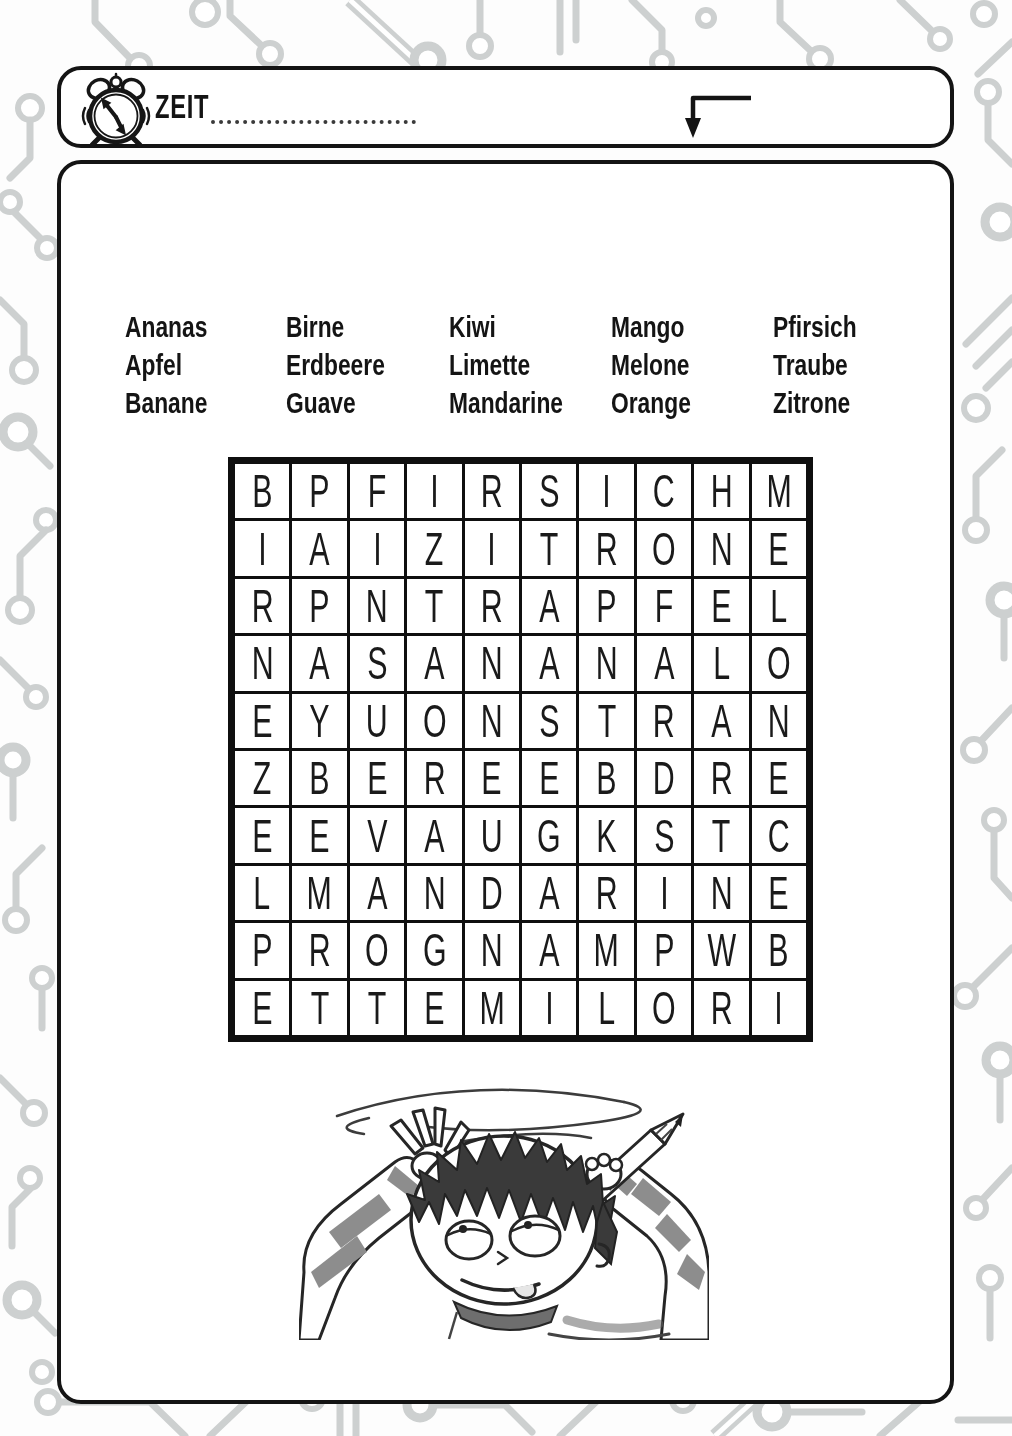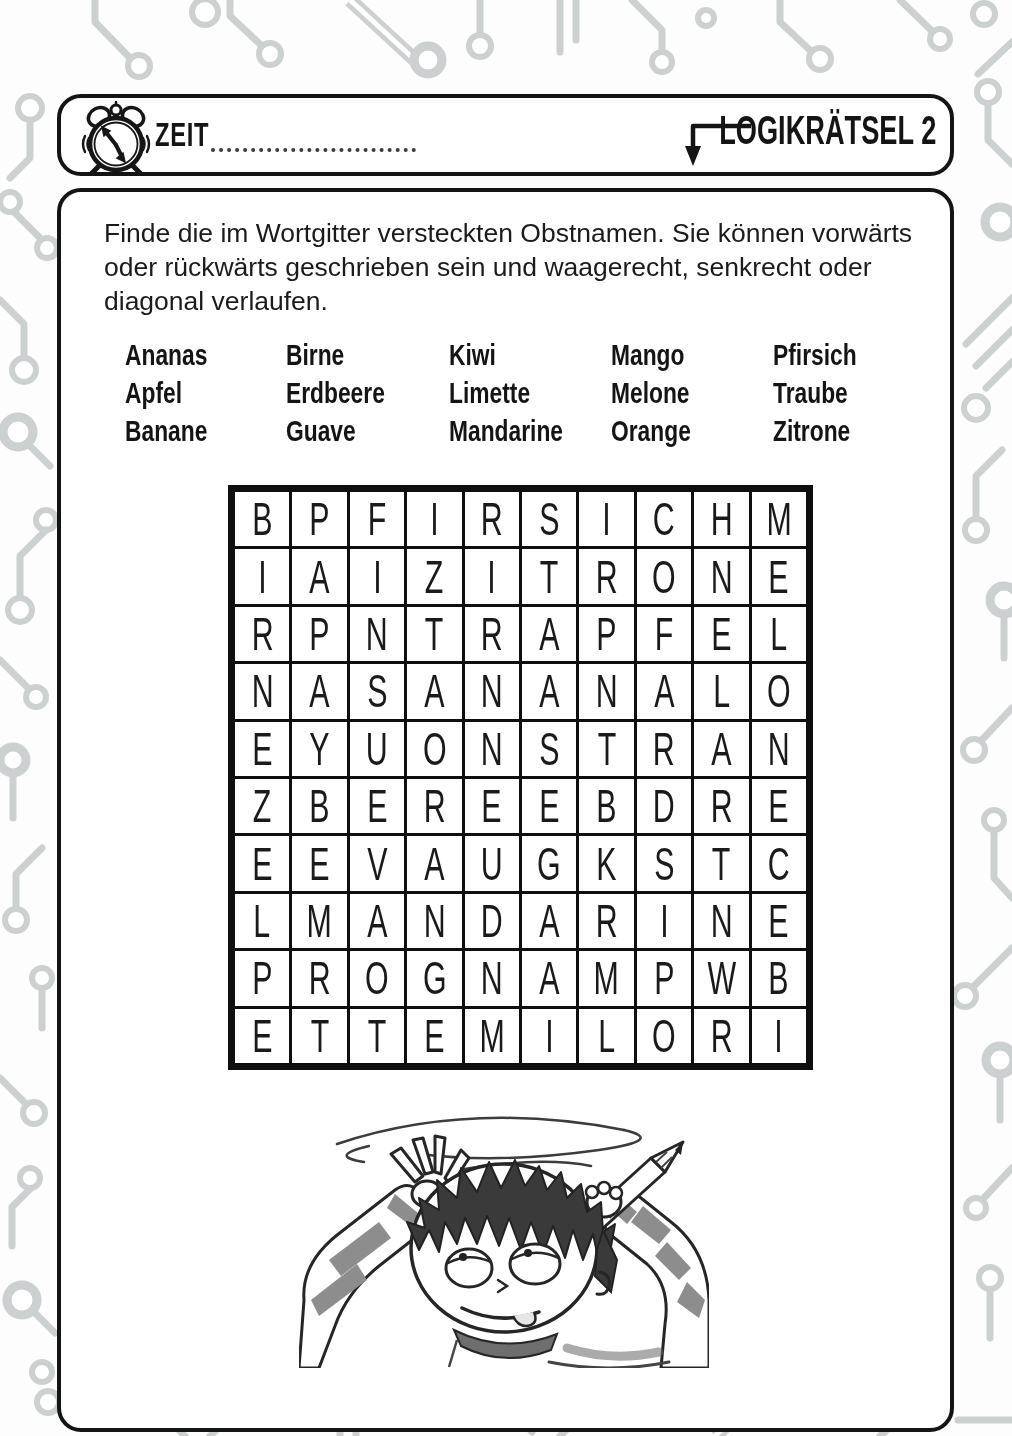--- a/index.html
+++ b/index.html
@@ -15,21 +15,21 @@
   
   svg.circuit-bg{position:absolute;inset:0;z-index:0;}
   .tr{stroke:var(--circuit);stroke-width:7;fill:none;stroke-linejoin:round;stroke-linecap:round;}
   .tr2{stroke:var(--circuit);stroke-width:14;fill:none;stroke-linejoin:round;}
   .trw{stroke:#fff;stroke-width:5;fill:none;stroke-linejoin:round;}
   .ring{stroke:var(--circuit);stroke-width:6;fill:#fff;}
   .ring2{stroke-width:9;}
 
   
   .framed{position:absolute;background:var(--paper);border:4px solid var(--ink);
-    border-radius:24px;z-index:2;margin-top:28px;}
+    border-radius:24px;z-index:2;}
   .header-box{left:57px;top:66px;width:897px;height:82px;}
   .main-box{left:57px;top:160px;width:897px;height:1244px;}
 
   
   .clock-icon{position:absolute;left:20px;top:2px;}
   .zeit-label{position:absolute;left:94px;top:18px;font-size:33px;font-weight:700;
     letter-spacing:1px;white-space:nowrap;}
   .zeit-label .cnd{display:inline-block;transform:scaleX(0.72);transform-origin:left center;}
   .answer-line{position:absolute;left:150px;top:24px;width:205px;height:30px;
     border-bottom:4px dotted #3a3a3a;}
@@ -180,27 +180,23 @@
       </g>
     </svg>
     <div class="zeit-label">
       <span class="cnd">ZEIT</span>
     </div>
     <div class="answer-line"></div>
     <svg class="title-arrow" width="80" height="52" viewBox="0 0 80 52">
       <path d="M78,8 H20 V28" stroke="#141414" stroke-width="4.5" fill="none" stroke-linejoin="round"></path>
       <polygon points="12,28 28,28 20,48" fill="#141414"></polygon>
     </svg>
-    <div class="page-title">
-      <span class="cnd">LOGIKRÄTSEL 2</span>
-    </div>
   </div>
 
   <div class="framed main-box">
-    <p class="instructions">Finde die im Wortgitter versteckten Obstnamen. Sie können vorwärts oder rückwärts geschrieben sein und waagerecht, senkrecht oder diagonal verlaufen.</p>
 
     <div id="word-list">
         <span class="word">Ananas</span>
         <span class="word">Apfel</span>
         <span class="word">Banane</span>
         <span class="word">Birne</span>
         <span class="word">Erdbeere</span>
         <span class="word">Guave</span>
         <span class="word">Kiwi</span>
         <span class="word">Limette</span>

